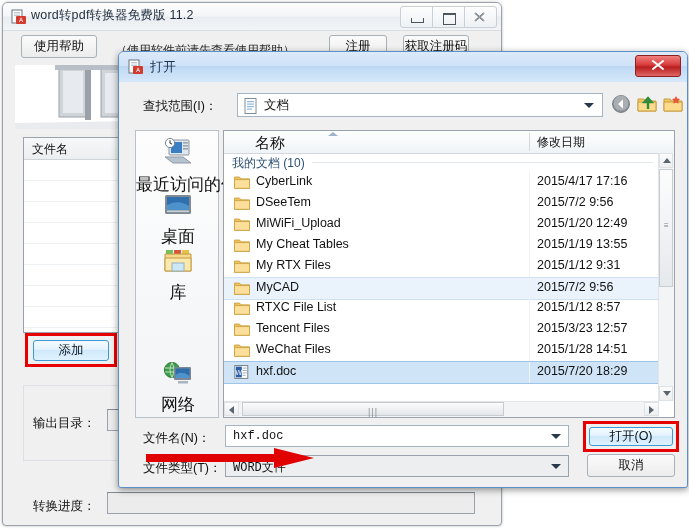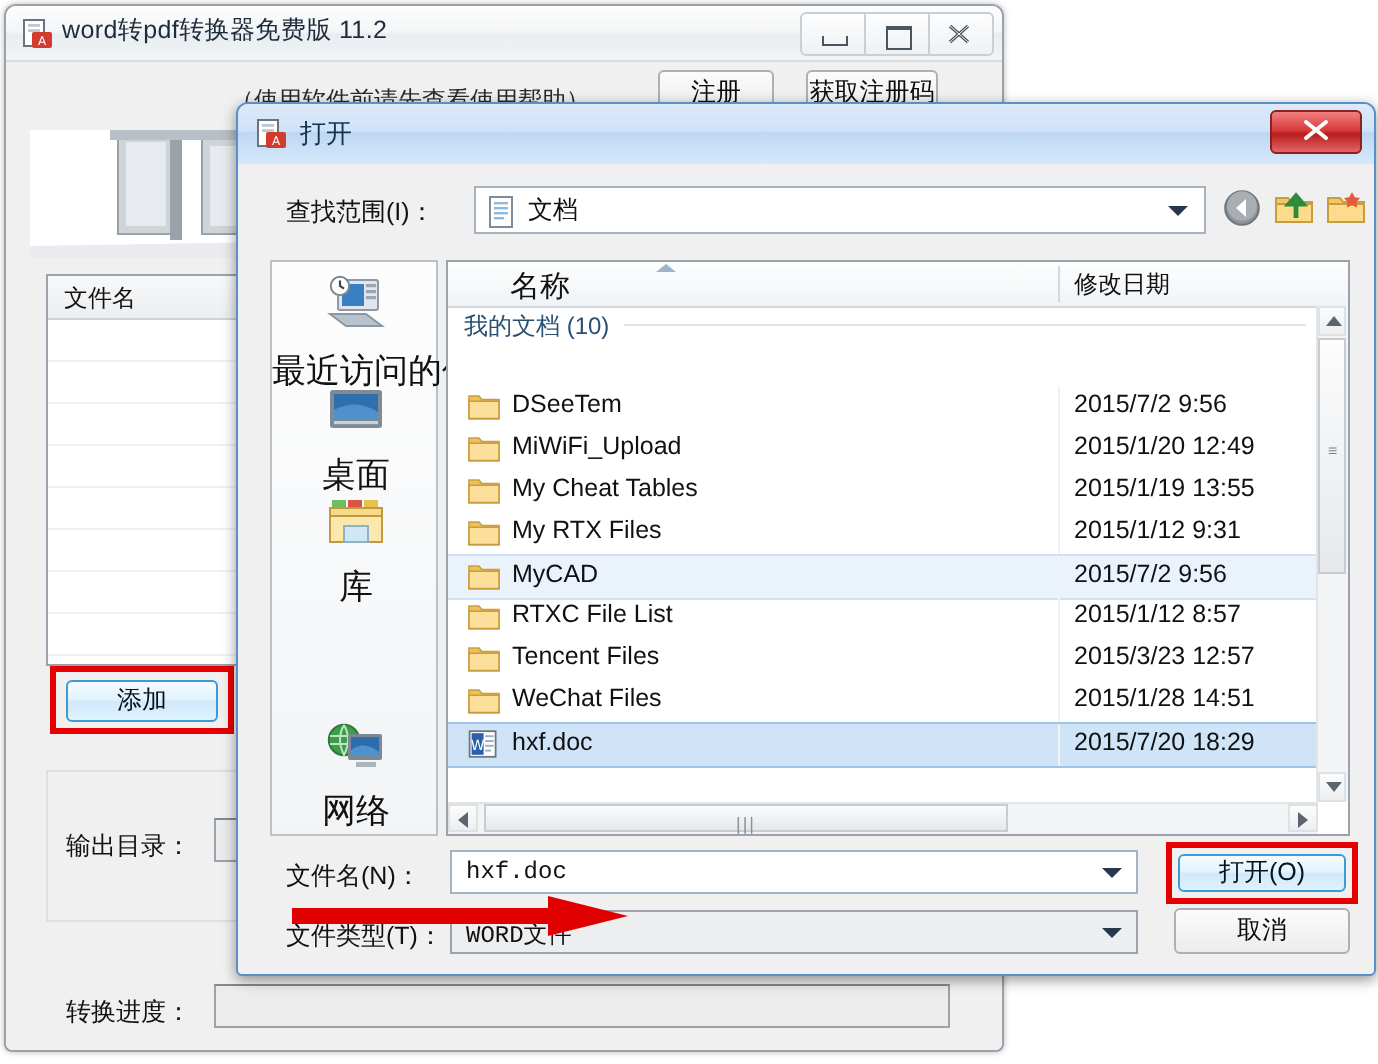--- a/index.html
+++ b/index.html
@@ -295,20 +295,21 @@
         <div class="win-btn">
           <svg class="glyph-close" width="29" height="16" viewBox="0 0 29 16">
             <path d="M10 4 L19 12 M19 4 L10 12" stroke="#46505b" stroke-width="1.6" fill="none"></path>
             <path d="M10 4 L19 12 M19 4 L10 12" stroke="#ffffff" stroke-width="0.5" fill="none"></path>
           </svg>
         </div>
       </div>
     </div>
 
     <div class="main-toolbar">
+      <div class="btn-classic" style="left:18px;top:5px;width:76px;height:23px;">使用帮助</div>
       <div class="btn-classic" style="left:326px;top:5px;width:58px;height:23px;">注册</div>
       <div class="btn-classic" style="left:400px;top:5px;width:66px;height:23px;">获取注册码</div>
     </div>
     <div class="hint-text">（使用软件前请先查看使用帮助）</div>
 
     <div class="banner">
       <svg width="476" height="64" viewBox="0 0 476 64">
         <rect x="0" y="0" width="476" height="64" fill="#ffffff"></rect>
 
         <path d="M0 58 L476 50 L476 64 L0 64 Z" fill="#e9ebee"></path>
@@ -471,20 +472,29 @@
           <i class="sep"></i>
           <div class="c2">修改日期</div>
         </div>
 
         <div class="fl-scroll">
           <div style="position:absolute;left:0;top:0;right:0;height:19px;">
             <div class="grp-label">我的文档 (10)</div>
             <i class="grp-line"></i>
           </div>
 
+          <div class="frow" style="top:19px;">
+            <svg class="fico" viewBox="0 0 16 14">
+              <path d="M0.5 2 h5 l1.4 1.8 H15.5 v9.5 H0.5 Z" fill="#f0c05a" stroke="#c79e3e" stroke-width=".8"></path>
+              <path d="M0.5 4.6 h15 v8.7 H0.5 Z" fill="#fbdf9b" stroke="#c79e3e" stroke-width=".8"></path>
+            </svg>
+            <div class="fname">CyberLink</div>
+            <i class="vsep"></i>
+            <div class="fdate">2015/4/17 17:16</div>
+          </div>
 
           <div class="frow" style="top:40px;">
             <svg class="fico" viewBox="0 0 16 14">
               <path d="M0.5 2 h5 l1.4 1.8 H15.5 v9.5 H0.5 Z" fill="#f0c05a" stroke="#c79e3e" stroke-width=".8"></path>
               <path d="M0.5 4.6 h15 v8.7 H0.5 Z" fill="#fbdf9b" stroke="#c79e3e" stroke-width=".8"></path>
             </svg>
             <div class="fname">DSeeTem</div>
             <i class="vsep"></i>
             <div class="fdate">2015/7/2 9:56</div>
           </div>

